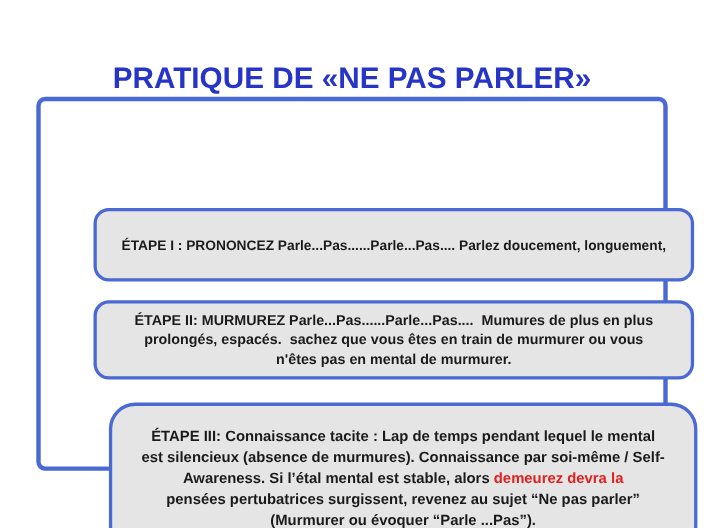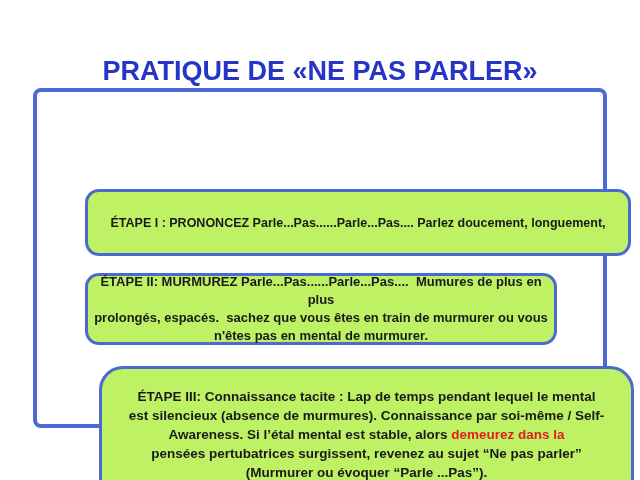--- a/index.html
+++ b/index.html
@@ -29,36 +29,36 @@
     width: 574px;
     height: 340px;
     box-sizing: border-box;
     border: 4px solid var(--border-blue, #4a69d2);
     border-radius: 8px;
   }
   .box {
     position: absolute;
     box-sizing: border-box;
     border: 3px solid var(--border-blue, #4a69d2);
-    background: #bef264;
+    background: #e5e5e5;
     display: flex;
     flex-direction: column;
     justify-content: center;
     align-items: center;
     text-align: center;
     font-weight: bold;
     color: var(--text-black, #1a1a1a);
   }
   .box-1 {
     left: 48px; top: 97px; width: 546px; height: 67px;
     border-radius: 14px;
     font-size: 12.5px; line-height: 16px;
   }
   .box-2 {
-    left: 48px; top: 181px; width: 472px; height: 72px;
+    left: 48px; top: 181px; width: 546px; height: 72px;
     border-radius: 14px;
     font-size: 13px; line-height: 18px;
   }
   .box-3 {
     left: 62px; top: 274px; width: 535px; height: 136px;
     border-radius: 24px;
     font-size: 13.5px; line-height: 19px;
   }
   .ln { margin: 0; white-space: pre-wrap; }
   .seg-red { color: var(--accent-red, #e01f1f); }
@@ -78,19 +78,19 @@
 
     <div class="box box-2">
       <p class="ln"><span>ÉTAPE II: MURMUREZ Parle...Pas......Parle...Pas....  Mumures de plus en plus</span></p>
       <p class="ln"><span>prolongés, espacés.  sachez que vous êtes en train de murmurer ou vous</span></p>
       <p class="ln"><span>n'êtes pas en mental de murmurer.</span></p>
     </div>
 
     <div class="box box-3">
       <p class="ln"><span>ÉTAPE III: Connaissance tacite : Lap de temps pendant lequel le mental</span></p>
       <p class="ln"><span>est silencieux (absence de murmures). Connaissance par soi-même / Self-</span></p>
-      <p class="ln"><span>Awareness. Si l’étal mental est stable, alors </span><span class="seg-red">demeurez dans la</span></p>
+      <p class="ln"><span>Awareness. Si l’étal mental est stable, alors </span><span class="seg-red">demeurez devra la</span></p>
       <p class="ln"><span>pensées pertubatrices surgissent, revenez au sujet “Ne pas parler”</span></p>
       <p class="ln"><span>(Murmurer ou évoquer “Parle ...Pas”).</span></p>
     </div>
 
   </div>
 </div>
 
 </body></html>

